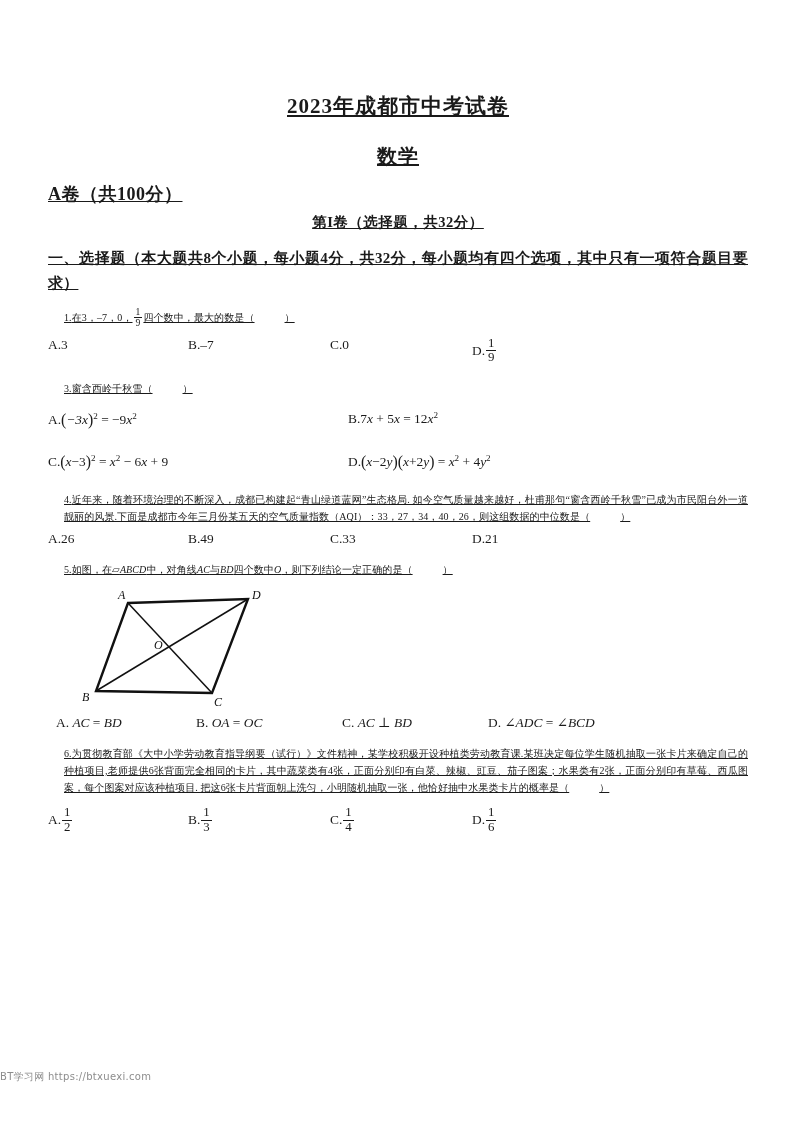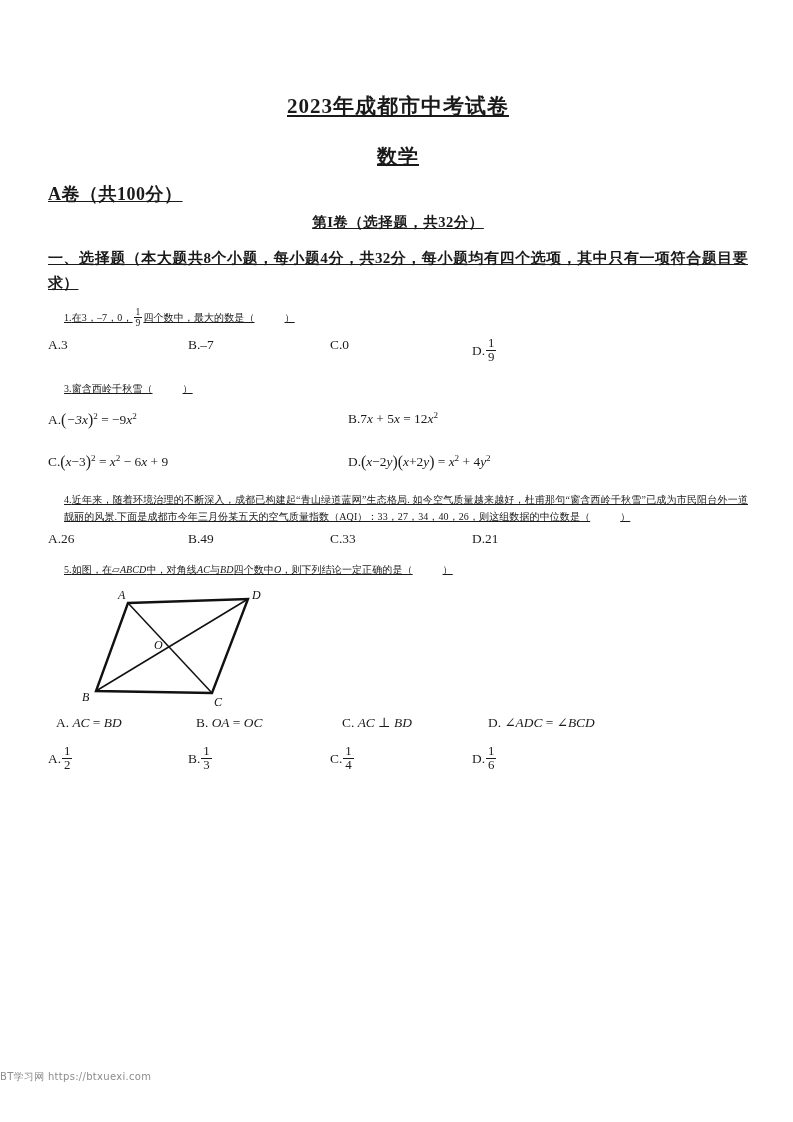--- a/index.html
+++ b/index.html
@@ -233,20 +233,23 @@
       </svg>
     </div>
 
     <div class="opts" style="margin-top:6px">
       <span class="opt m1"><span>A.</span> <span class="mi">AC</span> = <span class="mi">BD</span></span>
       <span class="opt m2"><span>B.</span> <span class="mi">OA</span> = <span class="mi">OC</span></span>
       <span class="opt m3"><span>C.</span> <span class="mi">AC</span> ⊥ <span class="mi">BD</span></span>
       <span class="opt m4"><span>D.</span> ∠<span class="mi">ADC</span> = ∠<span class="mi">BCD</span></span>
     </div>
 
+    <div class="q" style="margin-top:10px">
+      <span>6.</span><span>为贯彻教育部《大中小学劳动教育指导纲要（试行）》文件精神，某学校积极开设种植类劳动教育课.某班决定每位学生随机抽取一张卡片来确定自己的种植项目,老师提供6张背面完全相同的卡片，其中蔬菜类有4张，正面分别印有白菜、辣椒、豇豆、茄子图案；水果类有2张，正面分别印有草莓、西瓜图案，每个图案对应该种植项目. 把这6张卡片背面朝上洗匀，小明随机抽取一张，他恰好抽中水果类卡片的概率是（</span><span class="blank"></span><span>）</span>
+    </div>
     <div class="opts tall" style="margin-top:10px">
       <span class="opt c1"><span>A.</span><span class="frac"><span class="num">1</span><span class="den">2</span></span></span>
       <span class="opt c2"><span>B.</span><span class="frac"><span class="num">1</span><span class="den">3</span></span></span>
       <span class="opt c3"><span>C.</span><span class="frac"><span class="num">1</span><span class="den">4</span></span></span>
       <span class="opt c4"><span>D.</span><span class="frac"><span class="num">1</span><span class="den">6</span></span></span>
     </div>
 
 
   </div>
 

